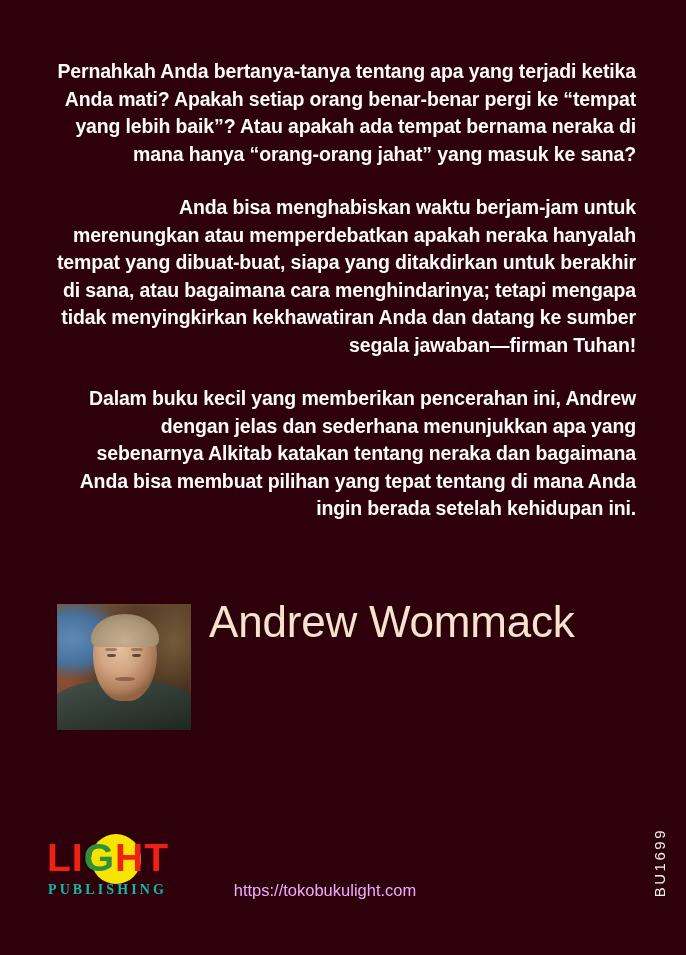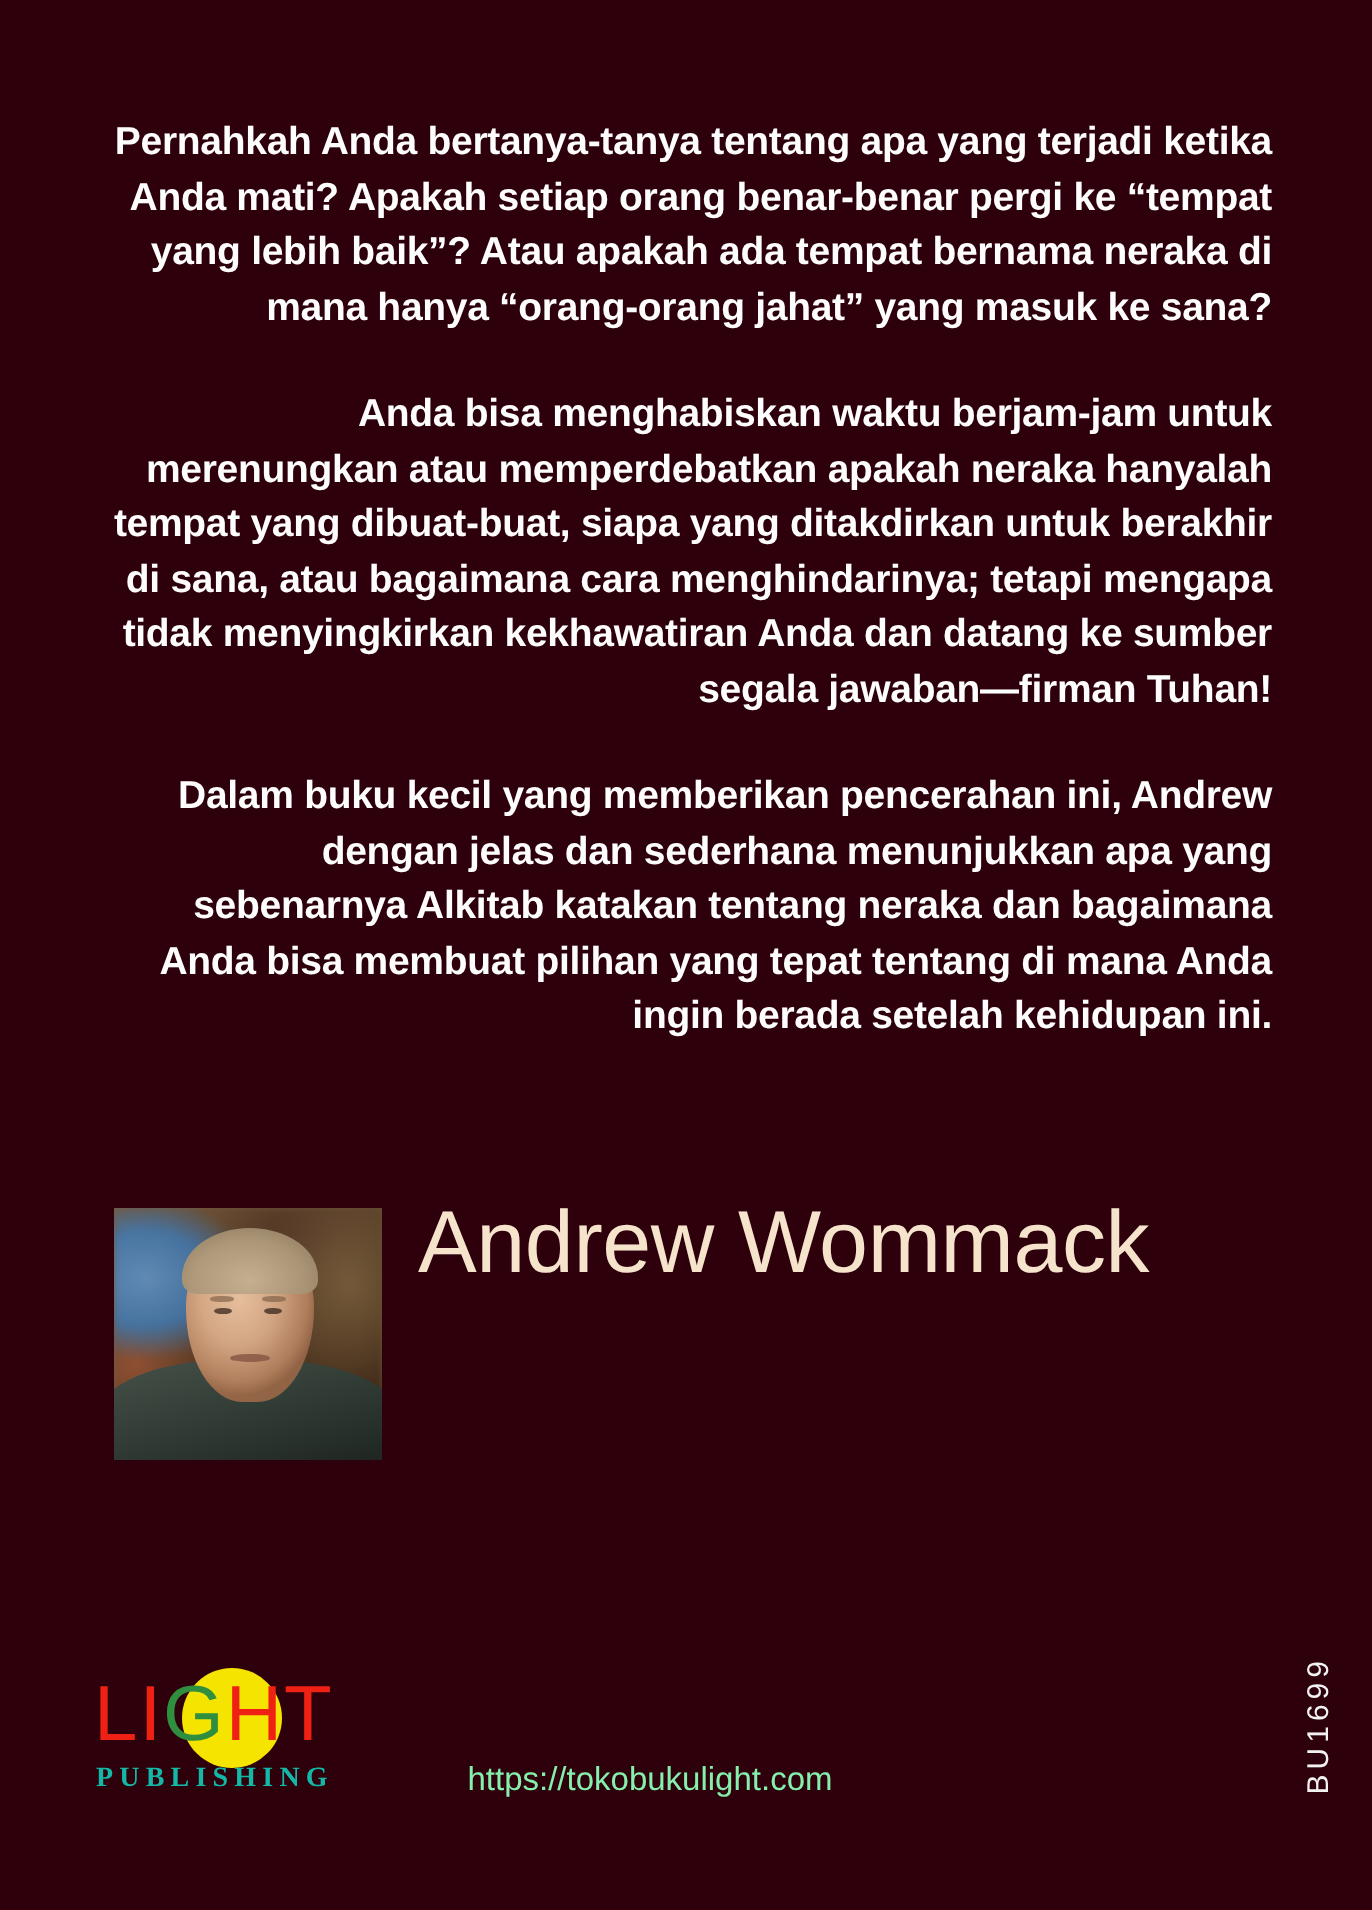--- a/index.html
+++ b/index.html
@@ -180,21 +180,21 @@
     border-radius: 50%;
     background: #f5e400;
   }
   .logo-light {
     position: absolute;
     left: 0;
     top: 4px;
     width: 132px;
     color: #ef2114;
     font-family: "Liberation Sans", sans-serif;
-    font-weight: normal;
+    font-weight: bold;
     font-size: 39px;
     line-height: 44px;
     letter-spacing: 1px;
   }
   .logo-light .g-letter { color: #2f8f3e; }
   .logo-publishing {
     position: absolute;
     left: 1px;
     top: 50px;
     width: 132px;
@@ -217,21 +217,21 @@
     line-height: 14px;
     letter-spacing: -0.1px;
   }
 
   .site-url {
     position: absolute;
     left: 180px;
     top: 880px;
     width: 290px;
     text-align: center;
-    color: #86efac;
+    color: #f0abfc;
     font-family: "Liberation Sans", sans-serif;
     font-size: 16.5px;
     line-height: 20px;
   }
 
   .sku {
     position: absolute;
     right: 18px;
     top: 828px;
     color: #f2f2f2;

